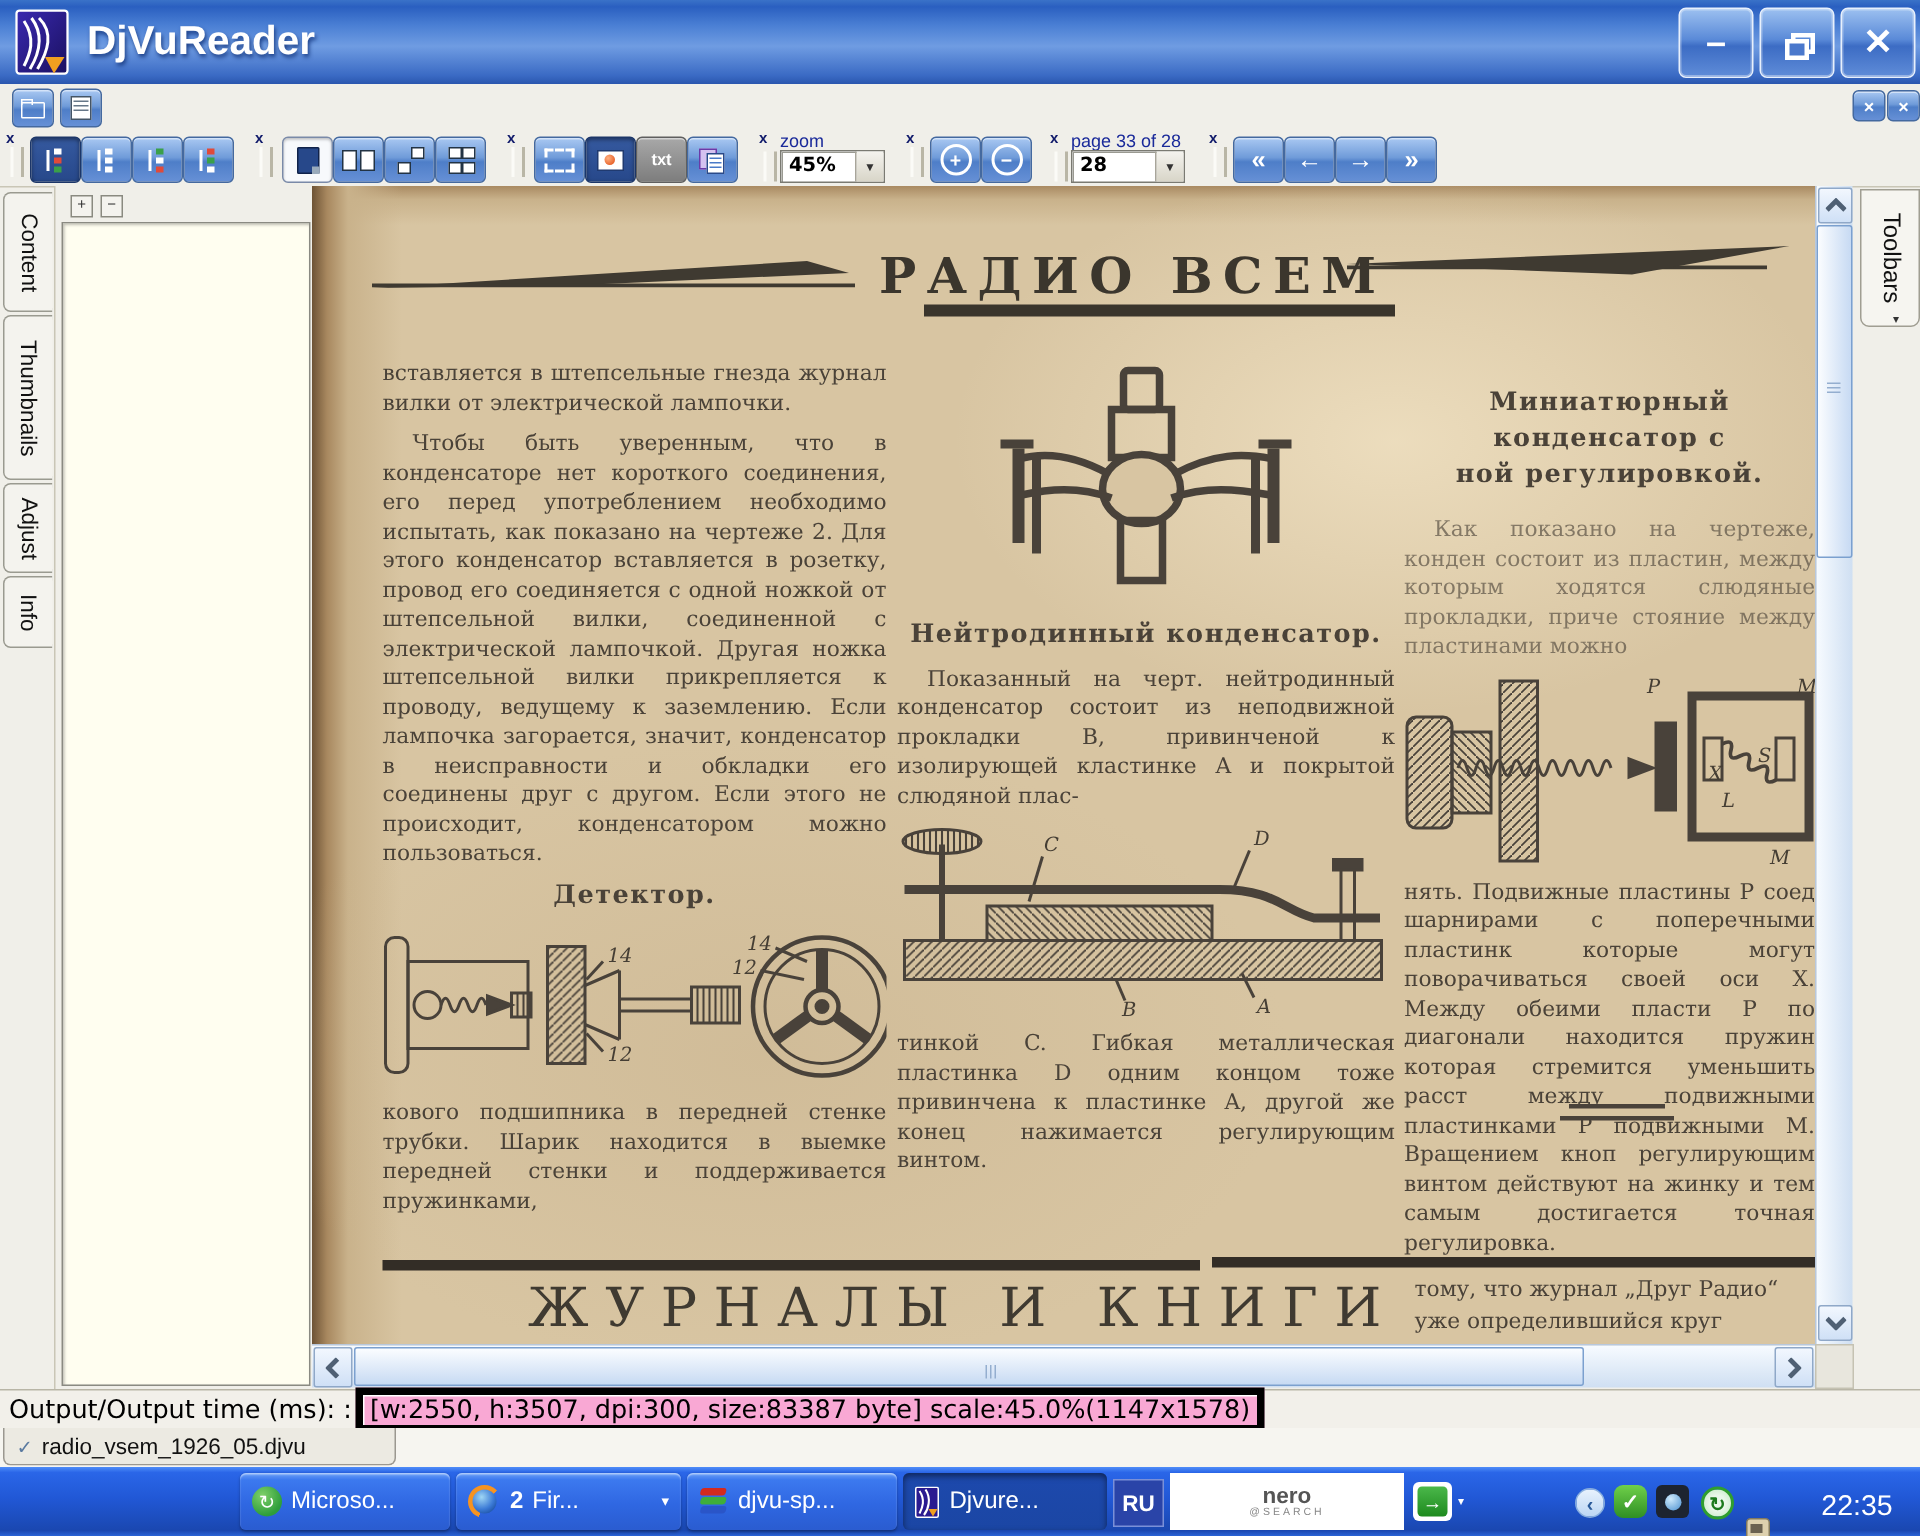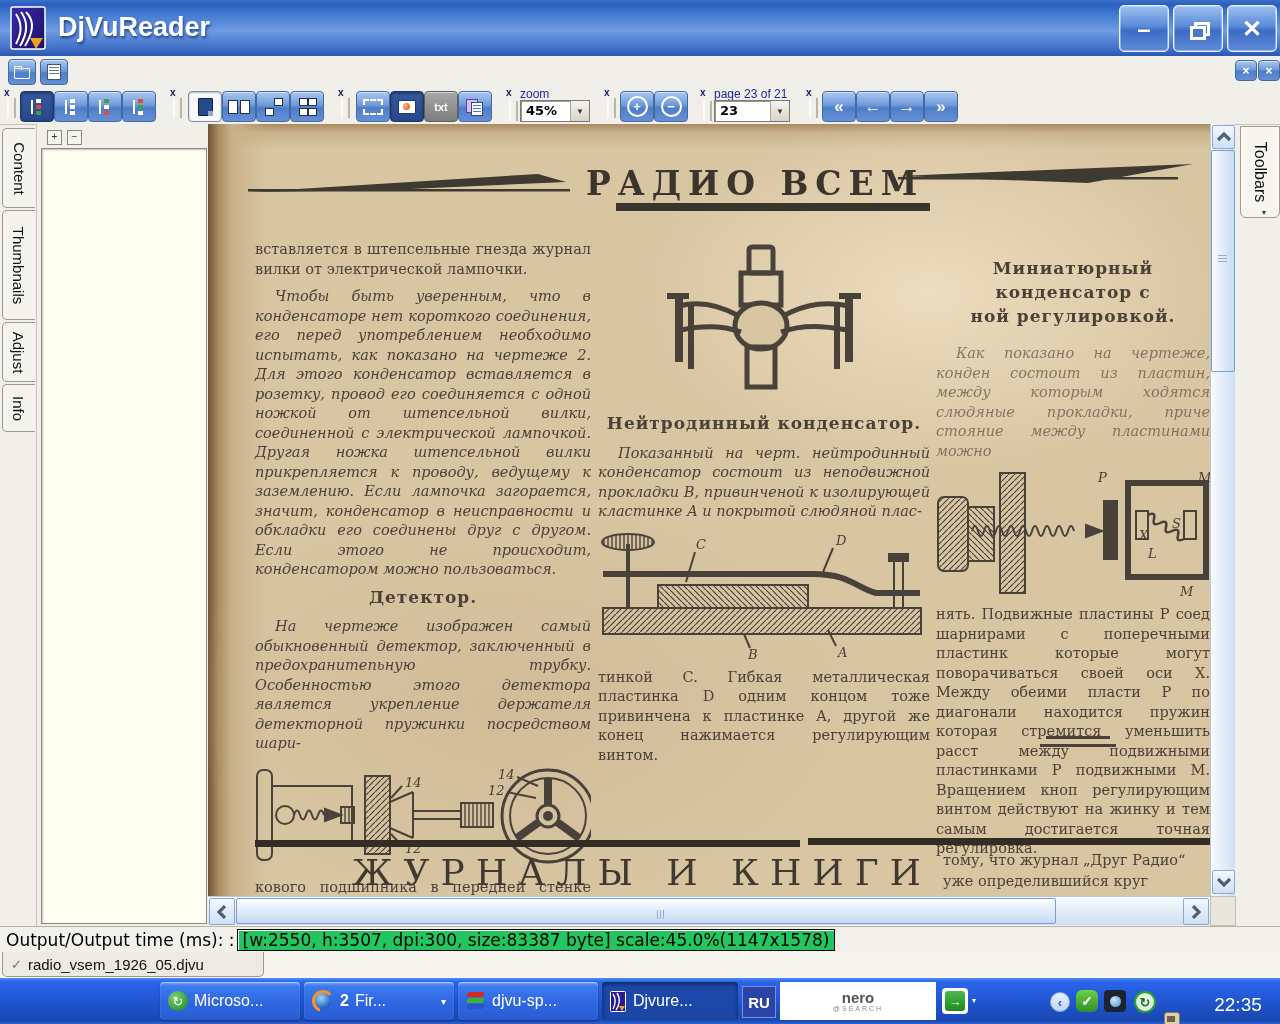--- a/index.html
+++ b/index.html
@@ -72,21 +72,21 @@
     background:
       radial-gradient(ellipse 420px 260px at 72% 22%,rgba(238,223,192,.9) 0%,rgba(238,223,192,0) 70%),
       radial-gradient(ellipse 500px 300px at 30% 75%,rgba(205,184,148,.7) 0%,rgba(205,184,148,0) 70%),
       linear-gradient(90deg,#6d5335 0px,#a8885f 10px,#c9b28b 24px,rgba(216,197,162,0) 60px),
       linear-gradient(180deg,#a98a62 0px,#c9b28b 9px,rgba(216,197,162,0) 26px),
       #d8c5a2;
     font-family:"DejaVu Serif",serif;}
   #masthead-text{left:378px;top:40px;font-size:33px;font-weight:bold;letter-spacing:7px;color:#3b362d;white-space:nowrap;}
   .dcol{position:absolute;width:336px;font-size:14.5px;line-height:19.5px;text-align:justify;}
   .dcol p{margin:0 0 8px 0;}
-  .dcol p.ind{text-indent:20px;font-style:italic;}
+  .dcol p.ind{text-indent:20px;}
   .dcol .faded{opacity:.62;}
   .dhead{text-align:center;font-weight:bold;font-size:17px;letter-spacing:1px;margin:4px 0 10px;}
   .fig{position:relative;margin:4px 0 8px;}
   .flab{position:absolute;font-size:13px;font-style:italic;color:#453e34;line-height:1;}
   #footer-rule1{left:47px;top:716px;width:545px;height:7px;background:#332d26;}
   #footer-rule2{left:600px;top:714px;width:402px;height:7px;background:#332d26;}
   #footer-title{left:144px;top:728px;font-size:36px;font-weight:normal;letter-spacing:11px;color:#3f3a31;white-space:nowrap;}
   #footer-right{left:735px;top:726px;width:270px;font-size:14.5px;line-height:21px;}
   .sig{position:absolute;background:#4a423a;height:3px;}
 
@@ -101,21 +101,21 @@
   #sb-corner{left:1210px;top:896px;width:24px;height:28px;background:#e8e6dd;border:1px solid #c5c2b2;}
   .chev{stroke:#4f6074;stroke-width:3.2;fill:none;}
 
   
   #toolbars-tab{left:1240px;top:126px;width:38px;height:90px;background:#f6f5f0;border:1px solid #a09e92;border-radius:0 0 6px 6px;display:flex;align-items:center;justify-content:center;}
   #toolbars-tab span{transform:rotate(90deg);white-space:nowrap;font-size:16px;color:#111;}
   #toolbars-arrow{left:1262px;top:208px;font-size:8px;color:#333;}
 
   
   #statusbar{left:0;top:926px;width:1280px;height:26px;background:#f2f0ea;border-top:1px solid #b8b5a6;font-size:17px;color:#000;display:flex;align-items:center;font-family:"DejaVu Sans",sans-serif;}
-  #status-info{border:1px solid #000000;background:#22c55e;padding:0 5px;margin-left:2px;box-shadow:inset 1px 1px 0 #fff;}
+  #status-info{border:5px solid #000000;background:#f9a8d4;padding:0 5px;margin-left:2px;box-shadow:inset 1px 1px 0 #fff;}
   #tabrow{left:0;top:952px;width:1280px;height:26px;background:#f6f5f0;}
   #doctab{left:2px;top:0px;width:262px;height:25px;background:#eceae2;border:1px solid #9b9890;border-top:none;border-radius:0 0 5px 5px;display:flex;align-items:center;gap:6px;padding-left:8px;box-sizing:border-box;font-size:15px;color:#111;}
   #doctab .mark{color:#5a7aa0;font-size:13px;}
 
   
   #taskbar{left:0;top:978px;width:1280px;height:46px;background:linear-gradient(180deg,#4f8df8 0%,#2a66e8 8%,#2158d6 45%,#1a47b0 92%,#2a63d6 100%);}
   #startbtn{left:0;top:0;width:152px;height:46px;border-radius:0 10px 10px 0;background:linear-gradient(180deg,#8ec97a 0%,#3f9e3b 18%,#2e8a2d 55%,#1e6f1f 95%);box-shadow:2px 0 5px rgba(0,0,0,.4),inset 0 2px 2px rgba(255,255,255,.5);display:flex;align-items:center;gap:8px;padding-left:10px;box-sizing:border-box;}
   #start-label{color:#fff;font-size:27px;font-weight:bold;font-style:italic;text-shadow:1px 2px 2px #0a4a0e;}
   .taskbtn{top:4px;height:38px;border-radius:4px;background:linear-gradient(180deg,#6ba0f8 0%,#3c79ef 12%,#2f67e2 55%,#2a5cd0 100%);box-shadow:inset 0 1px 1px rgba(255,255,255,.5),0 1px 2px rgba(0,0,0,.3);display:flex;align-items:center;gap:6px;padding:0 8px;box-sizing:border-box;color:#fff;font-size:16px;white-space:nowrap;overflow:hidden;}
   .taskbtn.active{background:linear-gradient(180deg,#1d49ad 0%,#1b46a4 100%);box-shadow:inset 0 2px 4px rgba(0,0,0,.5);}
@@ -314,24 +314,24 @@
     <span class="grp-x" style="left:604px;top:2px">x</span>
     <span class="grip" style="left:607px;top:12px"></span>
     <div class="tb" style="left:620px;top:5px">
         <span class="zoomglyph">+</span>
       </div>
     <div class="tb" style="left:654px;top:5px">
         <span class="zoomglyph">−</span>
       </div>
 
     <span class="grp-x" style="left:700px;top:2px">x</span>
-    <span class="grp-label" style="left:714px;top:2px">page 23 of 21</span>
+    <span class="grp-label" style="left:714px;top:2px">page 33 of 28</span>
     <span class="grip" style="left:703px;top:15px"></span>
     <div class="combo" style="left:714px;top:14px;width:74px">
-      <span class="val">23</span>
+      <span class="val">28</span>
       <span class="drop">
           <span>▼</span>
         </span>
     </div>
 
     <span class="grp-x" style="left:806px;top:2px">x</span>
     <span class="grip" style="left:809px;top:12px"></span>
     <div class="tb" style="left:822px;top:5px">
         <span class="navg">«</span>
       </div>
@@ -373,21 +373,20 @@
       <rect x="690" y="27" width="280" height="2.5" fill="#3f3a31"></rect>
       <polygon points="690,26 985,14 880,33" fill="#3f3a31"></polygon>
       <rect x="408" y="53" width="314" height="8" fill="#3a352c"></rect>
     </svg>
     <div class="abs" id="masthead-text">РАДИО ВСЕМ</div>
 
     <div class="dcol" style="left:47px;top:116px">
       <p>вставляется в штепсельные гнезда журнал вилки от электрической лампочки.</p>
       <p class="ind">Чтобы быть уверенным, что в конденсаторе нет короткого соединения, его перед употреблением необходимо испытать, как показано на чертеже 2. Для этого конденсатор вставляется в розетку, провод его соединяется с одной ножкой от штепсельной вилки, соединенной с электрической лампочкой. Другая ножка штепсельной вилки прикрепляется к проводу, ведущему к заземлению. Если лампочка загорается, значит, конденсатор в неисправности и обкладки его соединены друг с другом. Если этого не происходит, конденсатором можно пользоваться.</p>
       <div class="dhead">Детектор.</div>
-      <p class="ind">На чертеже изображен самый обыкновенный детектор, заключенный в предохранитепьную трубку. Особенностью этого детектора является укрепление держателя детекторной пружинки посредством шари-</p>
       <div class="fig" style="height:108px">
         <svg width="336" height="108">
           <g stroke="#49423a" stroke-width="2" fill="none">
             <rect x="2" y="8" width="15" height="90" rx="6"></rect>
             <rect x="17" y="24" width="80" height="58"></rect>
             <circle cx="30" cy="53" r="9"></circle>
             <path d="M39,53 q3,-9 6,0 q3,9 6,0 q3,-9 6,0 q3,9 6,0 q3,-9 6,0"></path>
             <polygon points="70,47 86,53 70,59" fill="#49423a"></polygon>
             <rect x="86" y="45" width="13" height="16" fill="url(#v1)"></rect>
             <rect x="110" y="14" width="25" height="78" fill="url(#h1)"></rect>

